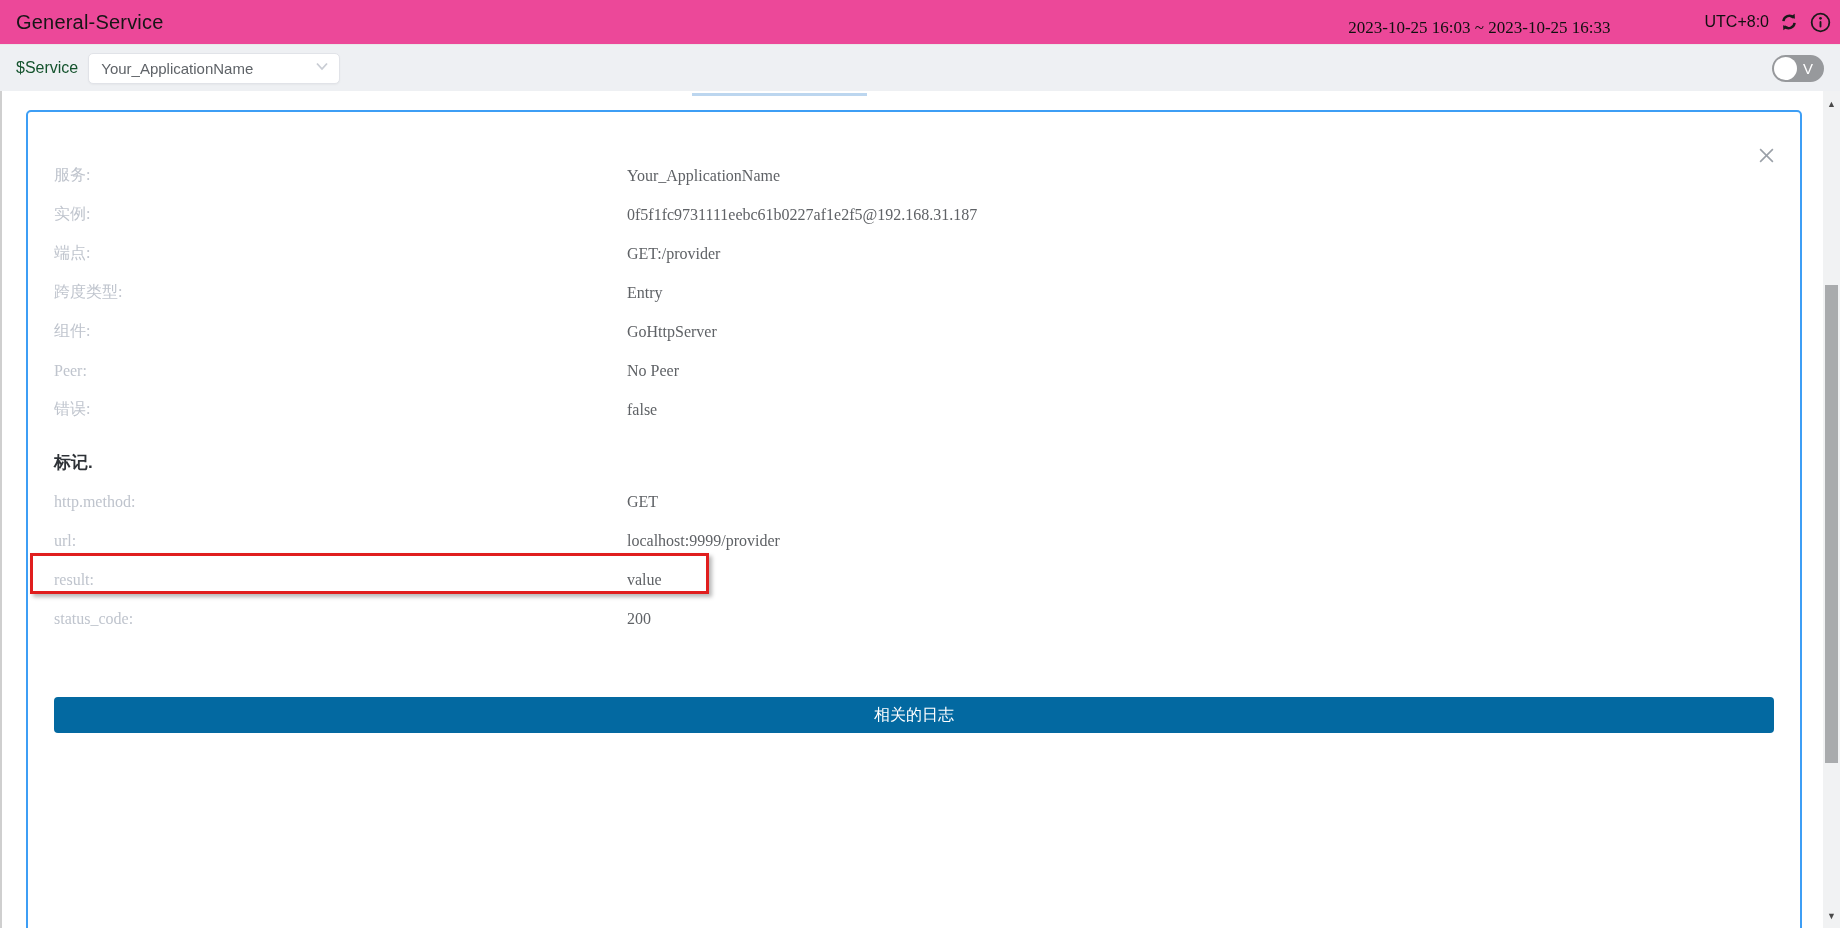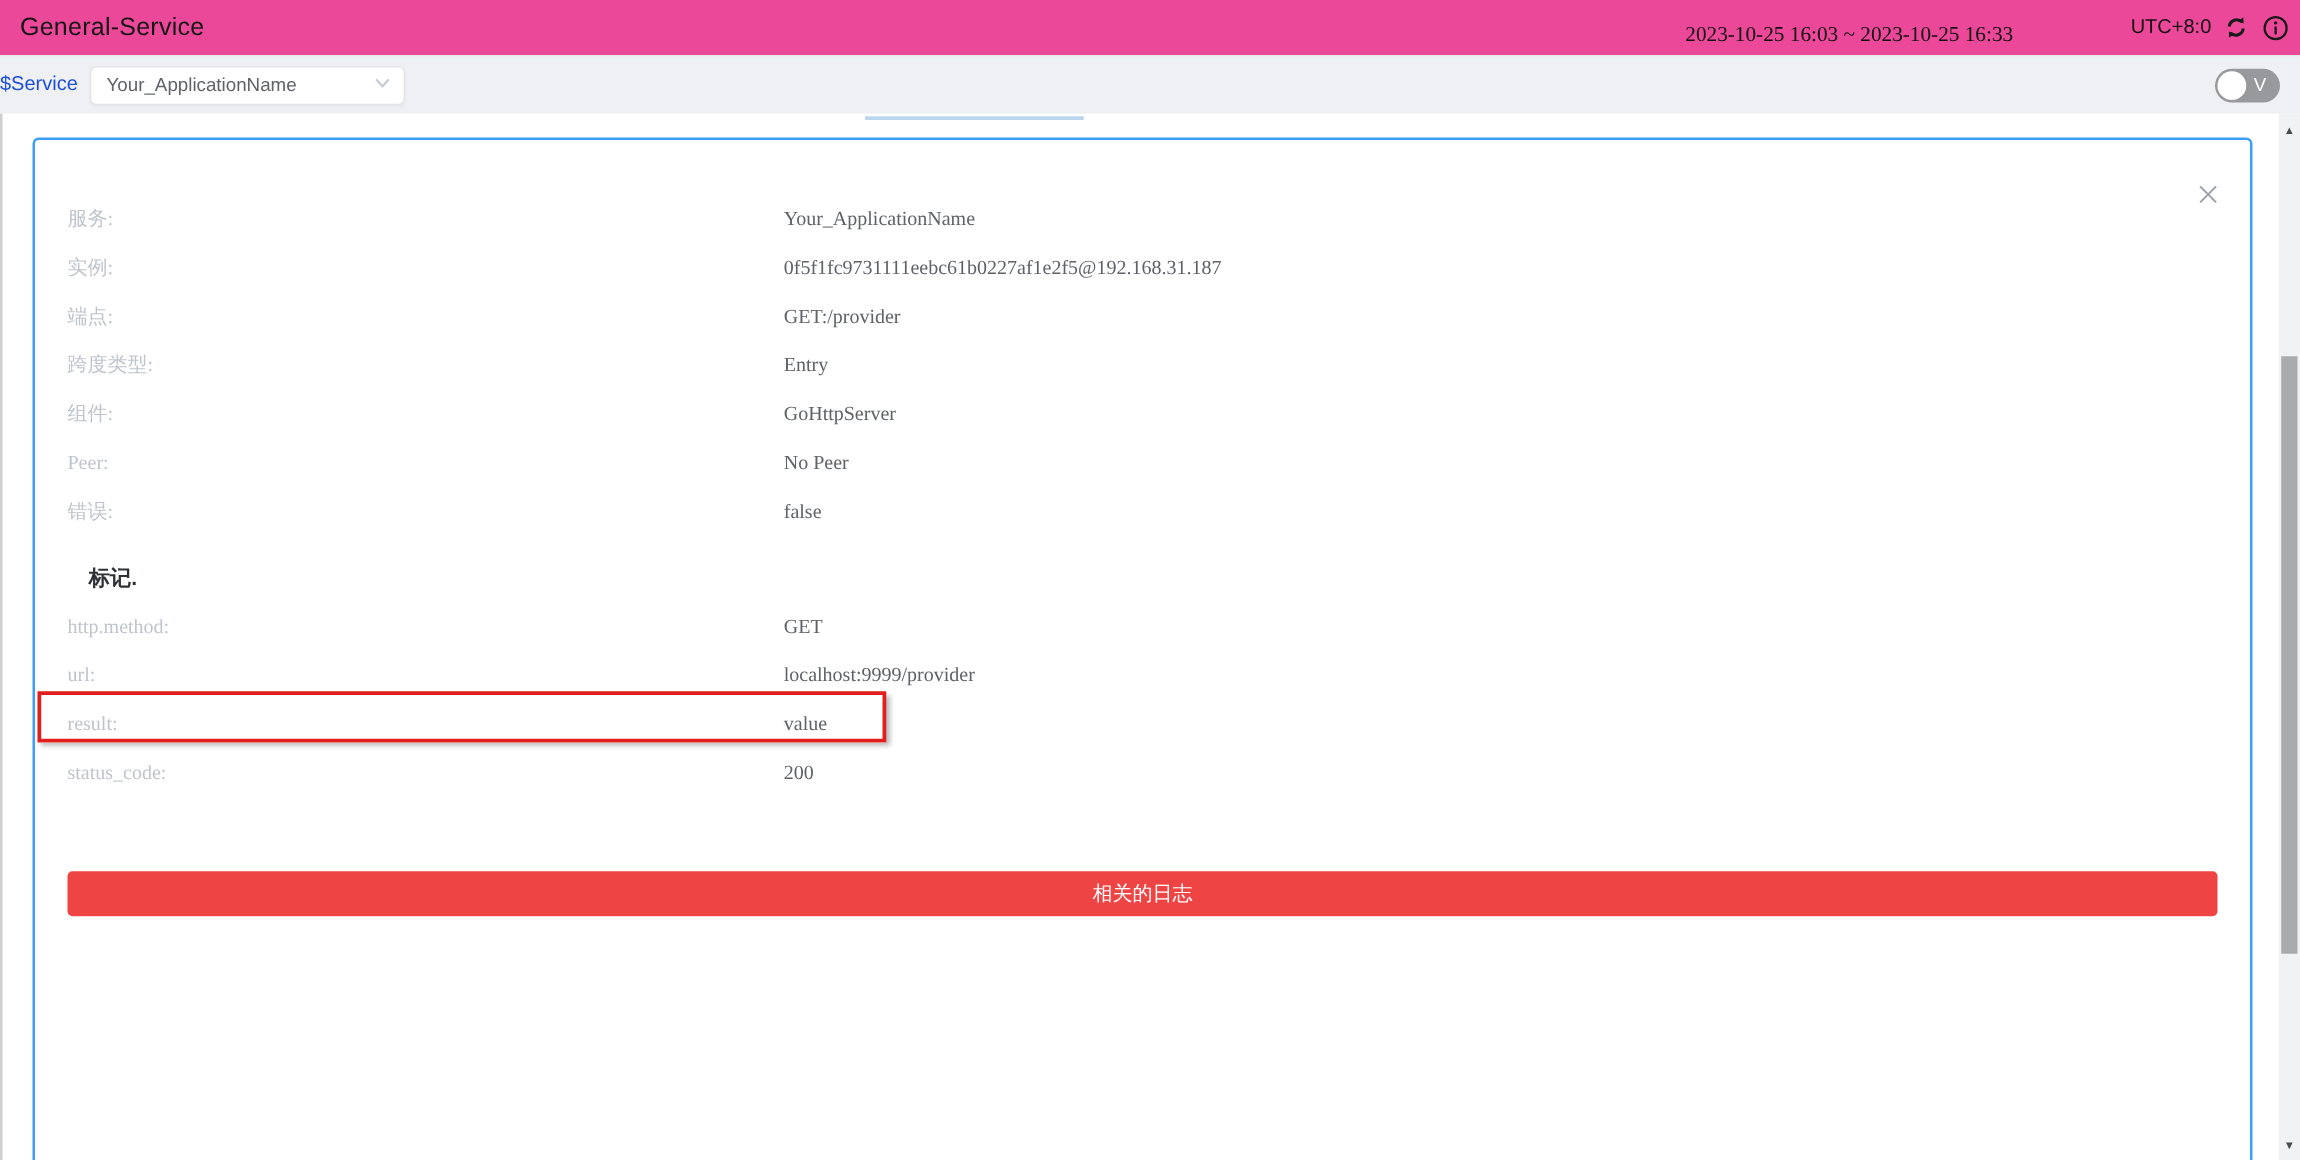--- a/index.html
+++ b/index.html
@@ -15,21 +15,21 @@
   .time-range { font-family:"Liberation Serif","DejaVu Serif",serif; font-size:17px; color:#101010;
     margin-right:94px;margin-top:12px; }
   .utc { font-size:16px; color:#101010; margin-right:9px; }
   .icon-btn { width:22px; height:22px; display:flex; align-items:center; justify-content:center;
     margin-right:9px; cursor:pointer; }
   .icon-btn svg { display:block; }
 
   
   .varbar { position:absolute; left:0; top:45px; width:1840px; height:46px; background:#eef0f3;
     display:flex; align-items:center; }
-  .var-label { font-size:16px; color:#1d4ed8; font-weight:500; }
+  .var-label { margin-left:16px; font-size:16px; color:#14532d; font-weight:500; }
   .select { margin-left:10px; width:252px; height:31px; background:#fff; border:1px solid #e1e3e8;
     border-radius:5px; display:flex; align-items:center; padding:0 10px 0 12px; cursor:pointer;
     box-shadow:0 1px 2px rgba(0,0,0,.04); }
   .select-value { font-size:15px; color:#5f6368; flex:1; white-space:nowrap; overflow:hidden; }
   .toggle { margin-left:auto; margin-right:16px; width:52px; height:27px; border-radius:14px;
     background:#97999c; display:flex; align-items:center; cursor:pointer; }
   .toggle-knob { width:23px; height:23px; border-radius:50%; background:#fff; margin-left:2px; }
   .toggle-text { color:#fff; font-size:15px; margin-left:6px; }
 
   
@@ -40,22 +40,22 @@
   
   .modal { position:absolute; left:26px; top:110px; width:1776px; height:860px; background:#fff;
     border:2px solid #3d9ef5; border-radius:5px; }
   .modal-close { position:absolute; top:33px; right:24px; width:20px; height:20px; cursor:pointer;
     display:flex; align-items:center; justify-content:center; }
   .modal-content { padding:44px 26px 0 26px; }
   .row { height:39px; display:flex; align-items:center;font-family:Liberation Serif, serif; }
   .flabel { flex:0 0 573px; font-size:16px; color:#bfc4cd; }
   .fvalue { font-size:16px; color:#5f6266; }
   .tags-title { height:39px; margin-top:14px; display:flex; align-items:center;
-    font-size:17px; font-weight:700; color:#2e3237;margin-left:17px; }
-  .logs-btn { display:block; width:100%; height:36px; margin-top:59px; background:#ef4444;
+    font-size:17px; font-weight:700; color:#2e3237; }
+  .logs-btn { display:block; width:100%; height:36px; margin-top:59px; background:#0369a1;
     border:none; border-radius:4px; color:#fff; font-size:16px; cursor:pointer;
     font-family:Liberation Mono, monospace; }
 
   
   .red-box { position:absolute; left:30px; top:553px; width:679px; height:41px;
     border:3px solid #e01e1e; box-shadow:3px 3px 4px rgba(0,0,0,.28); z-index:20; pointer-events:none; }
 
   
   .scrollbar { position:absolute; right:0; top:91px; width:17px; height:837px; background:#f1f2f3; }
   .scroll-arrow { position:absolute; left:0; width:17px; height:17px; display:flex; align-items:center;

